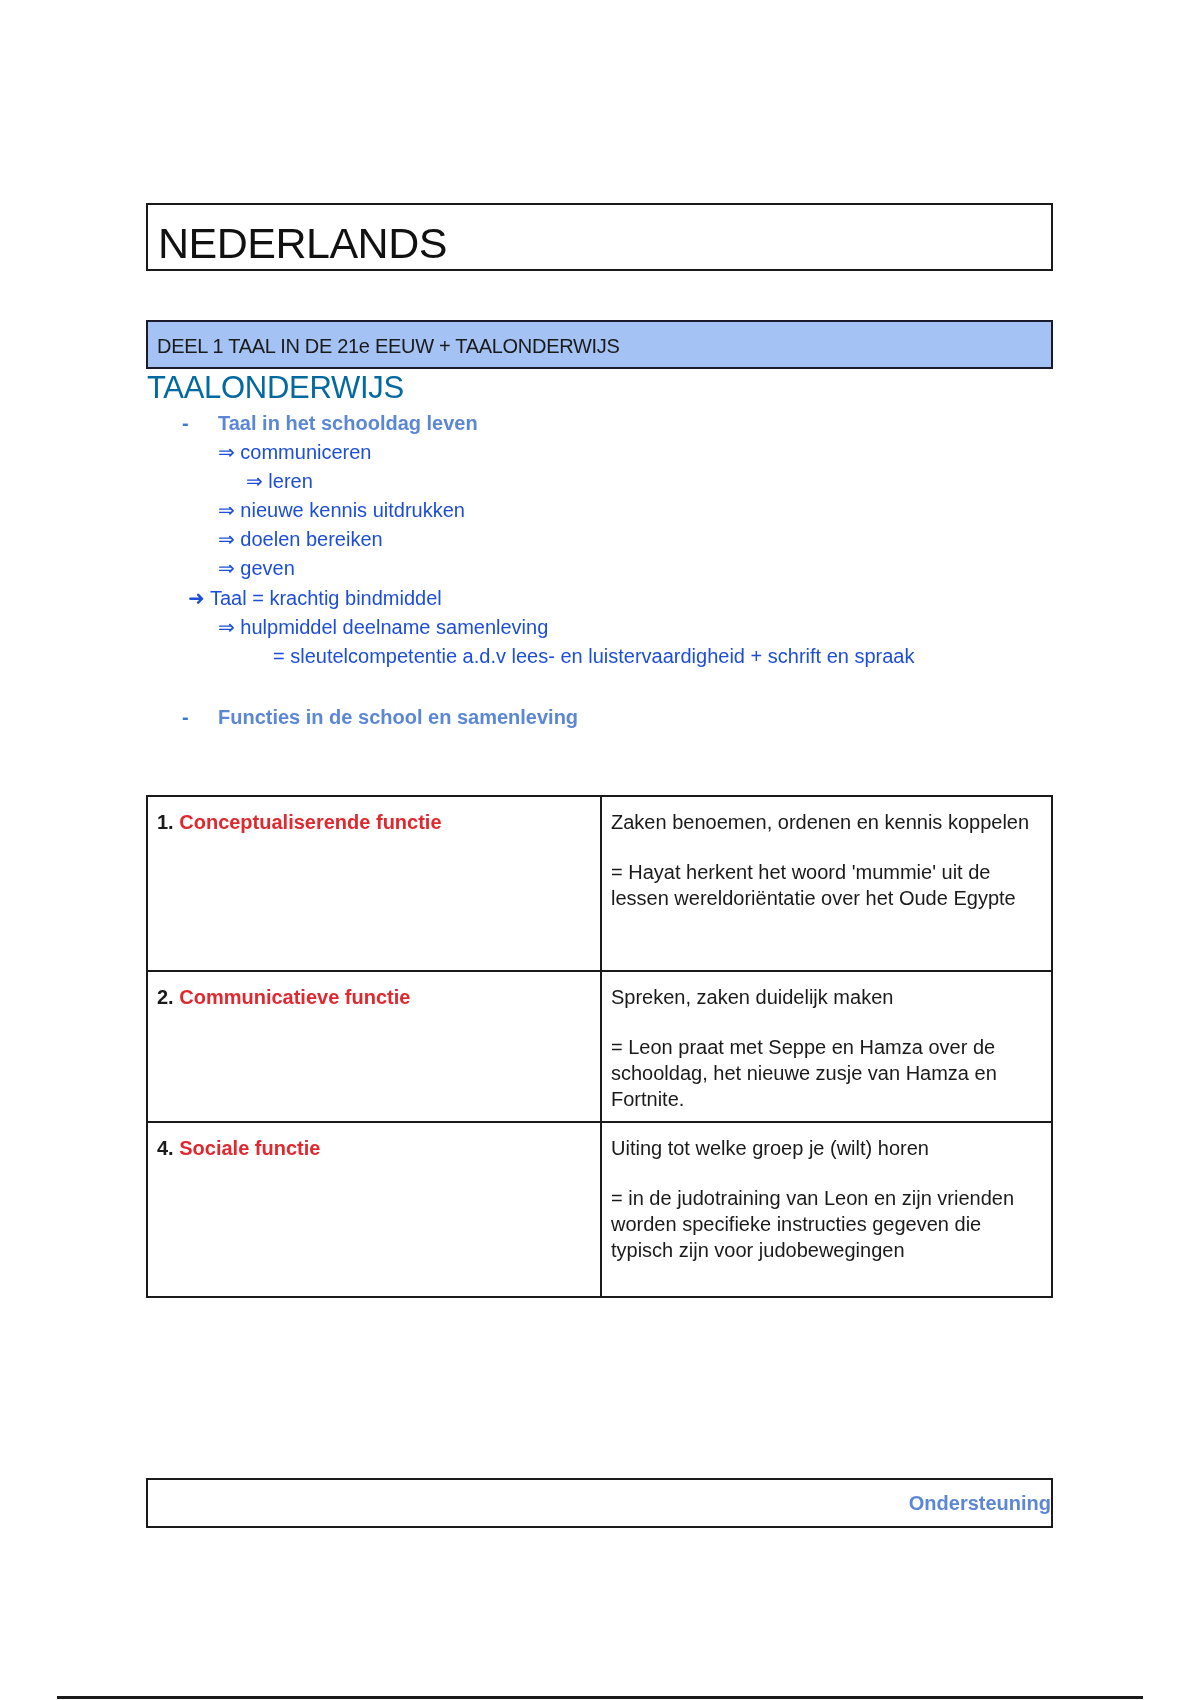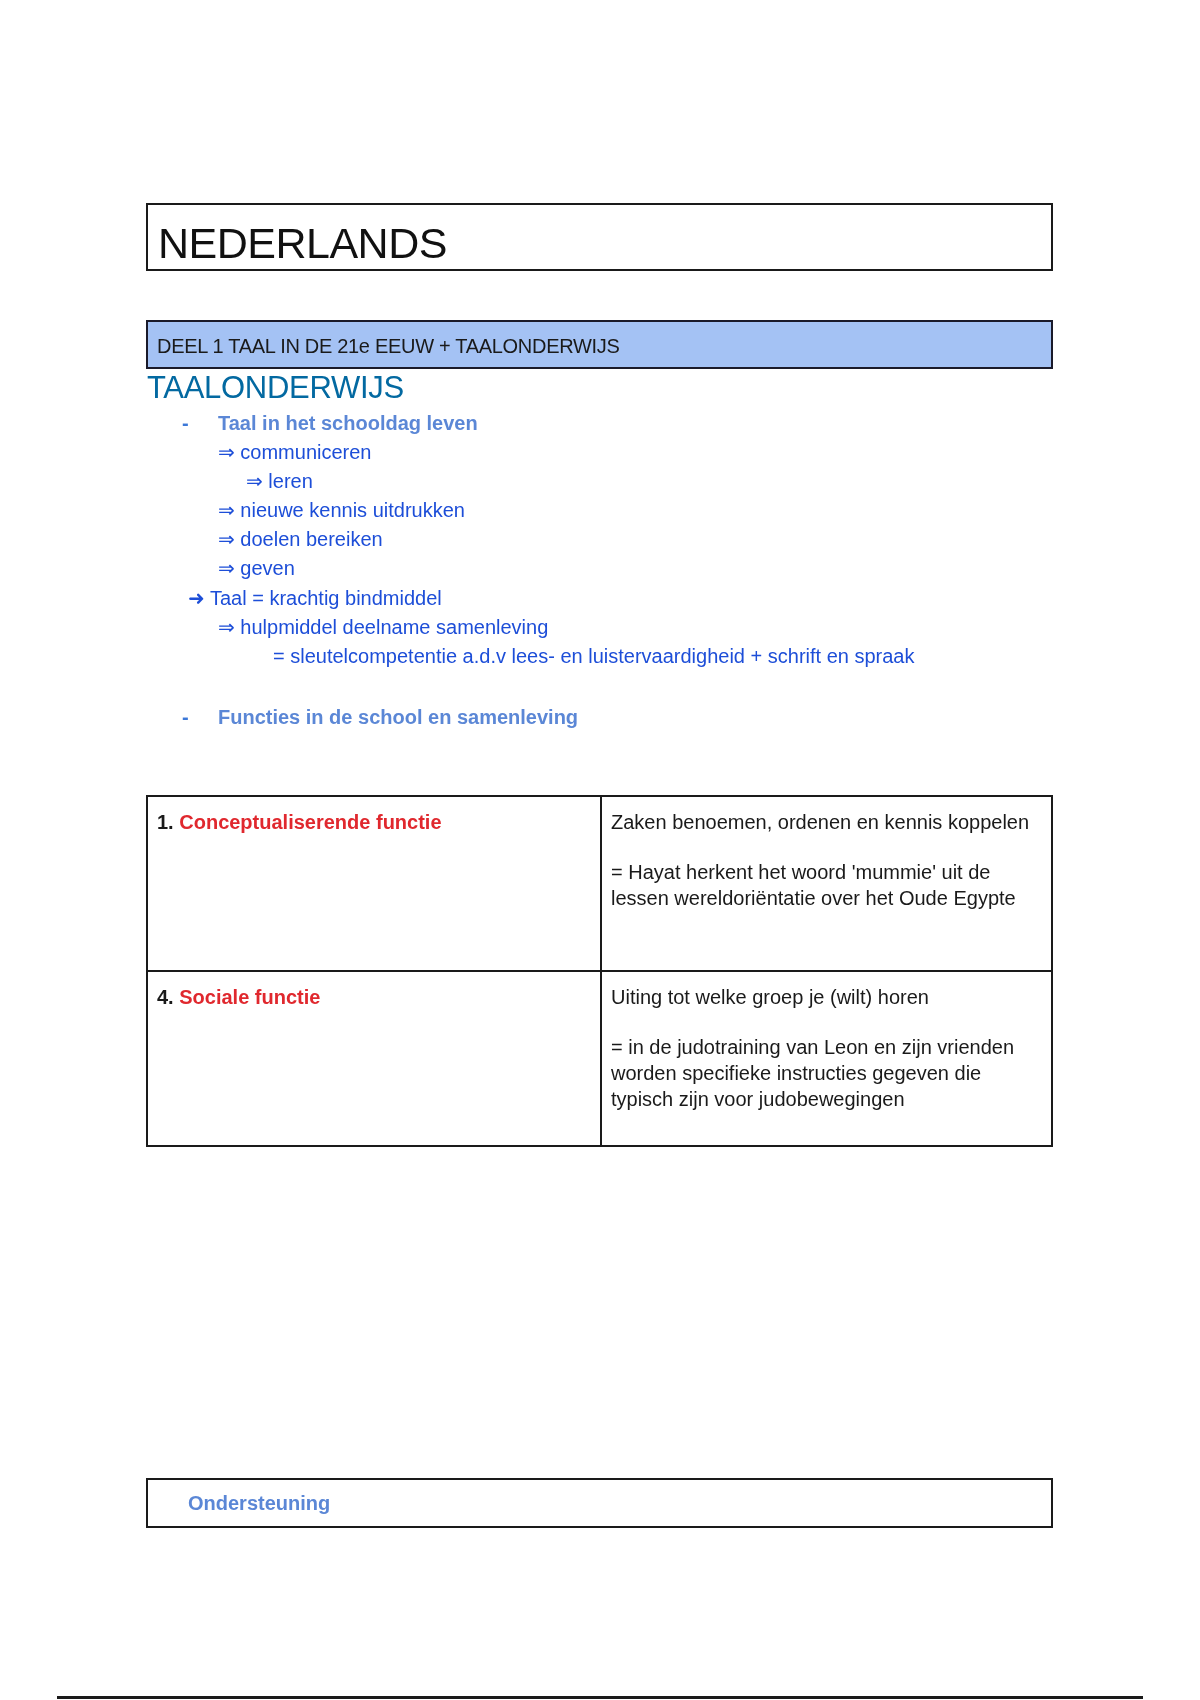--- a/index.html
+++ b/index.html
@@ -41,21 +41,21 @@
       font-size: 20px; line-height: 26px; color: #1a1a1a;
     }
     table.functions td.left { width: 454px; }
     .fn-num { font-weight: bold; color: #1a1a1a; }
     .fn-name { font-weight: bold; color: #e0282e; }
     .fn-desc { display: block; }
     .fn-example { display: block; margin-top: 24px; }
 
     .support-box {
       position: absolute; left: 146px; top: 1478px; width: 907px; height: 50px;
-      border: 2px solid #1a1a1a; background: #fff; text-align: left; padding-left: 40px;
+      border: 2px solid #1a1a1a; background: #fff; text-align: right; padding-left: 40px;
     }
     .support-box .support-text {
       display: inline-block; margin-top: 12px; font-size: 20px; font-weight: bold; color: #5b87d6;
     }
 
     .footer-rule {
       position: absolute; left: 57px; top: 1696px; width: 1086px; height: 3px; background: #1a1a1a;
     }
   </style>
 </head>
@@ -117,20 +117,30 @@
       <tr style="height:175px;">
     <td class="left">
       <span class="fn-num">1.</span>
       <span class="fn-name">Conceptualiserende functie</span>
     </td>
     <td>
       <span class="fn-desc">Zaken benoemen, ordenen en kennis koppelen</span>
       <span class="fn-example">= Hayat herkent het woord 'mummie' uit de lessen wereldoriëntatie over het Oude Egypte</span>
     </td>
   </tr>
+  <tr style="height:151px;">
+    <td class="left">
+      <span class="fn-num">2.</span>
+      <span class="fn-name">Communicatieve functie</span>
+    </td>
+    <td>
+      <span class="fn-desc">Spreken, zaken duidelijk maken</span>
+      <span class="fn-example">= Leon praat met Seppe en Hamza over de schooldag, het nieuwe zusje van Hamza en Fortnite.</span>
+    </td>
+  </tr>
   <tr style="height:175px;">
     <td class="left">
       <span class="fn-num">4.</span>
       <span class="fn-name">Sociale functie</span>
     </td>
     <td>
       <span class="fn-desc">Uiting tot welke groep je (wilt) horen</span>
       <span class="fn-example">= in de judotraining van Leon en zijn vrienden worden specifieke instructies gegeven die typisch zijn voor judobewegingen</span>
     </td>
   </tr>

